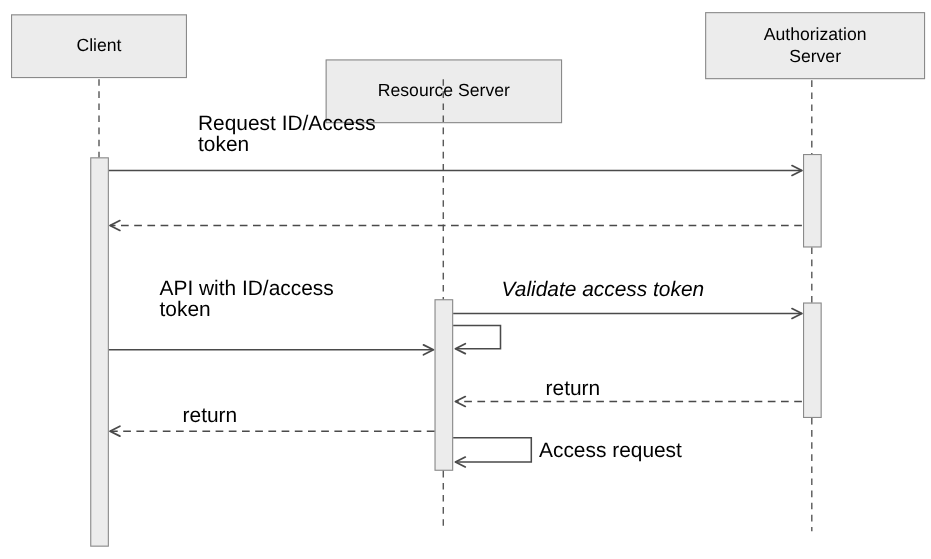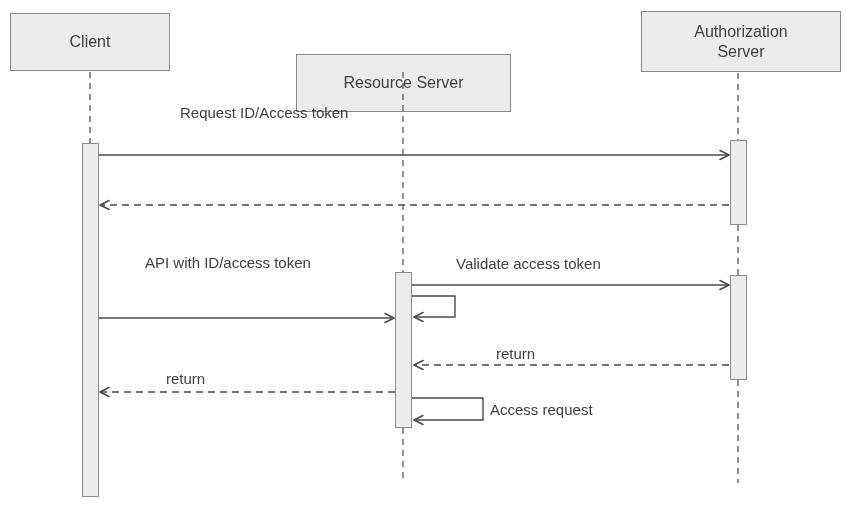--- a/index.html
+++ b/index.html
@@ -3,21 +3,21 @@
 <meta charset="utf-8">
 <style>
   * { box-sizing: border-box; }
   html, body { margin: 0; padding: 0; background: #ffffff; }
   .canvas {
     position: relative;
     width: 846px;
     height: 508px;
     background: #ffffff;
     font-family: "Liberation Sans", sans-serif;
-    color: #404040;
+    color: #000000;
     overflow: hidden;
   }
   .svg-layer {
     position: absolute;
     left: 0; top: 0;
     z-index: 2;
     pointer-events: none;
   }
   .participant {
     position: absolute;
@@ -35,21 +35,21 @@
   .activation {
     position: absolute;
     z-index: 1;
     width: 17px;
     background: #ececec;
     border: 1px solid #8a8a8a;
   }
   .msg-label {
     position: absolute;
     z-index: 3;
-    font-size: 15px;
+    font-size: 19px;
     line-height: 19px;
     white-space: nowrap;
   }
   .msg-label.wrap { white-space: normal; }
 </style>
 </head>
 <body>
 
 <div class="canvas">
 
@@ -96,21 +96,21 @@
   <div class="activation" style="left:82px; top:143px; height:354px;"></div>
   <div class="activation" style="left:730px; top:140px; height:85px;"></div>
   <div class="activation" style="left:395px; top:272px; height:156px;"></div>
   <div class="activation" style="left:730px; top:275px; height:105px;"></div>
 
   <div class="msg-label wrap" style="left:180px; top:103px; width:175px;">Request ID/Access token</div>
 
 
   <div class="msg-label wrap" style="left:145px; top:253px; width:180px;">API with ID/access token</div>
 
-  <div class="msg-label" style="left:456px; top:254px;">Validate access token</div>
+  <div class="msg-label" style="left:456px; top:254px;font-style:italic;">Validate access token</div>
 
 
   <div class="msg-label" style="left:496px; top:344px;">return</div>
 
   <div class="msg-label" style="left:166px; top:369px;">return</div>
 
   <div class="msg-label" style="left:490px; top:400px;">Access request</div>
 
 </div>
 

